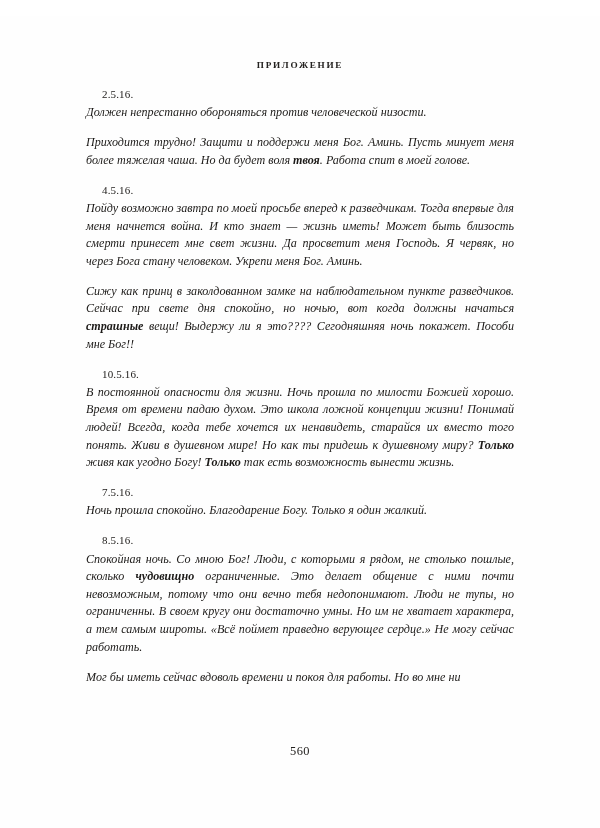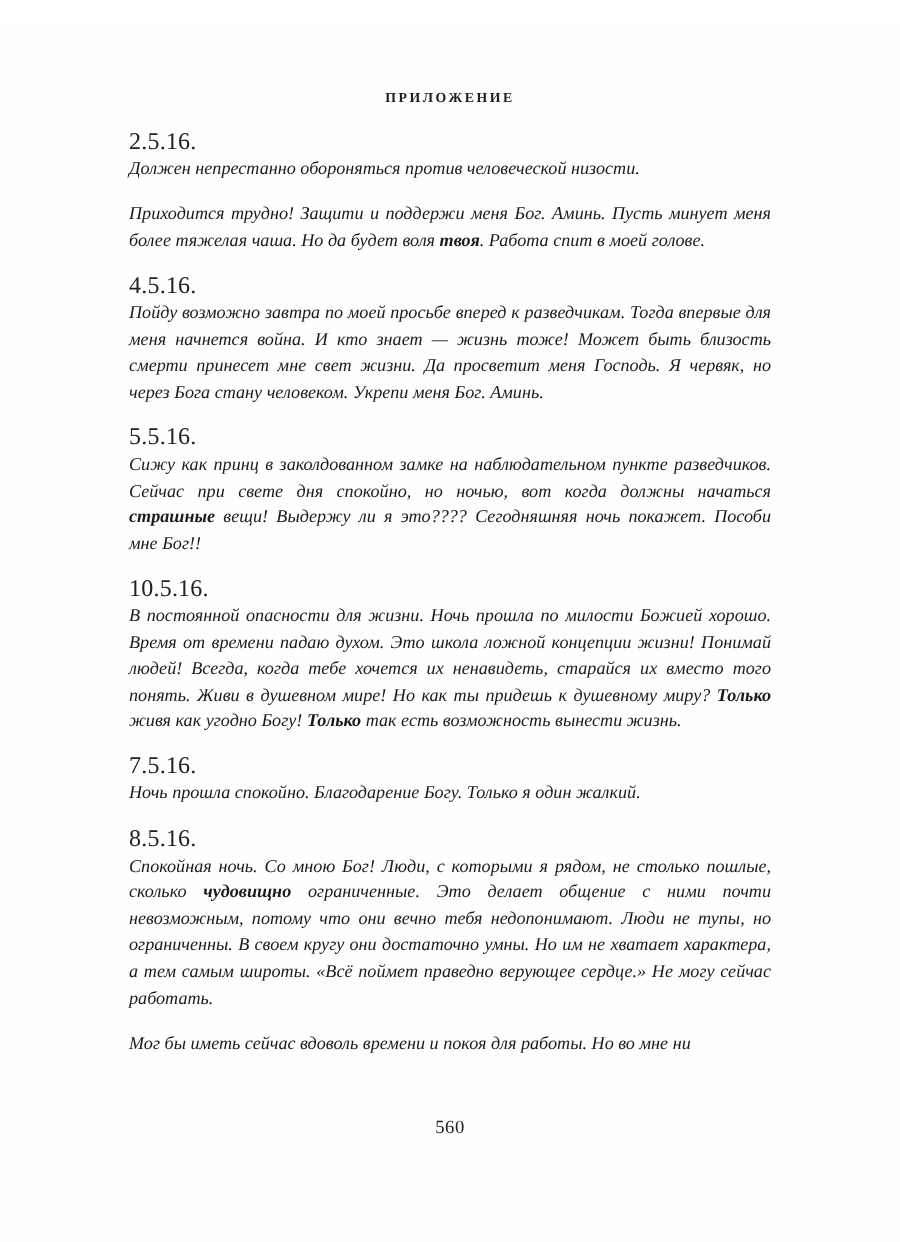--- a/index.html
+++ b/index.html
@@ -44,25 +44,26 @@
     left: 86px;
     width: 428px;
   }
 
   .entry {
     margin-bottom: 12.5px;
   }
 
   .entry-date {
     font-style: normal;
-    font-size: 16px;
+    font-size: 11px;
     line-height: 17.6px;
     letter-spacing: 0.15px;
     color: #23211f;
     margin-bottom: 0.5px;
+    margin-left: 16px;
   }
 
   .entry-body {
     font-style: italic;
     font-size: 12.1px;
     line-height: 17.6px;
     text-align: justify;
     text-justify: inter-word;
     color: #1c1a18;
     hyphens: manual;
@@ -95,24 +96,23 @@
   <div class="text-block" id="entries">
       <div class="entry">
         <div class="entry-date">2.5.16.</div>
         <div class="entry-body">Должен непрестанно обороняться против человеческой низости.</div>
       </div>
       <div class="entry">
         <div class="entry-body">Приходится трудно! Защити и поддержи меня Бог. Аминь. Пусть мину­ет меня более тяжелая чаша. Но да будет воля <b>твоя</b>. Работа спит в мо­ей голове.</div>
       </div>
       <div class="entry">
         <div class="entry-date">4.5.16.</div>
-        <div class="entry-body">Пойду возможно завтра по моей просьбе вперед к разведчикам. Тогда впер­вые для меня начнется война. И кто знает — жизнь тоже! Может быть близость смерти принесет мне свет жизни. Да просветит меня Господь. Я червяк, но через Бога стану человеком. Укрепи меня Бог. Аминь.</div>
+        <div class="entry-body">Пойду возможно завтра по моей просьбе вперед к разведчикам. Тогда впер­вые для меня начнется война. И кто знает — жизнь иметь! Может быть близость смерти принесет мне свет жизни. Да просветит меня Господь. Я червяк, но через Бога стану человеком. Укрепи меня Бог. Аминь.</div>
       </div>
       <div class="entry">
-        <div class="entry-date">5.5.16.</div>
         <div class="entry-body">Сижу как принц в заколдованном замке на наблюдательном пункте раз­ведчиков. Сейчас при свете дня спокойно, но ночью, вот когда должны начаться <b>страшные</b> вещи! Выдержу ли я это???? Сегодняшняя ночь по­кажет. Пособи мне Бог!!</div>
       </div>
       <div class="entry">
         <div class="entry-date">10.5.16.</div>
         <div class="entry-body">В постоянной опасности для жизни. Ночь прошла по милости Божией хорошо. Время от времени падаю духом. Это школа ложной концепции жизни! Понимай людей! Всегда, когда тебе хочется их ненавидеть, ста­райся их вместо того понять. Живи в душевном мире! Но как ты при­дешь к душевному миру? <b>Только</b> живя как угодно Богу! <b>Только</b> так есть возможность вынести жизнь.</div>
       </div>
       <div class="entry">
         <div class="entry-date">7.5.16.</div>
         <div class="entry-body">Ночь прошла спокойно. Благодарение Богу. Только я один жалкий.</div>
       </div>

